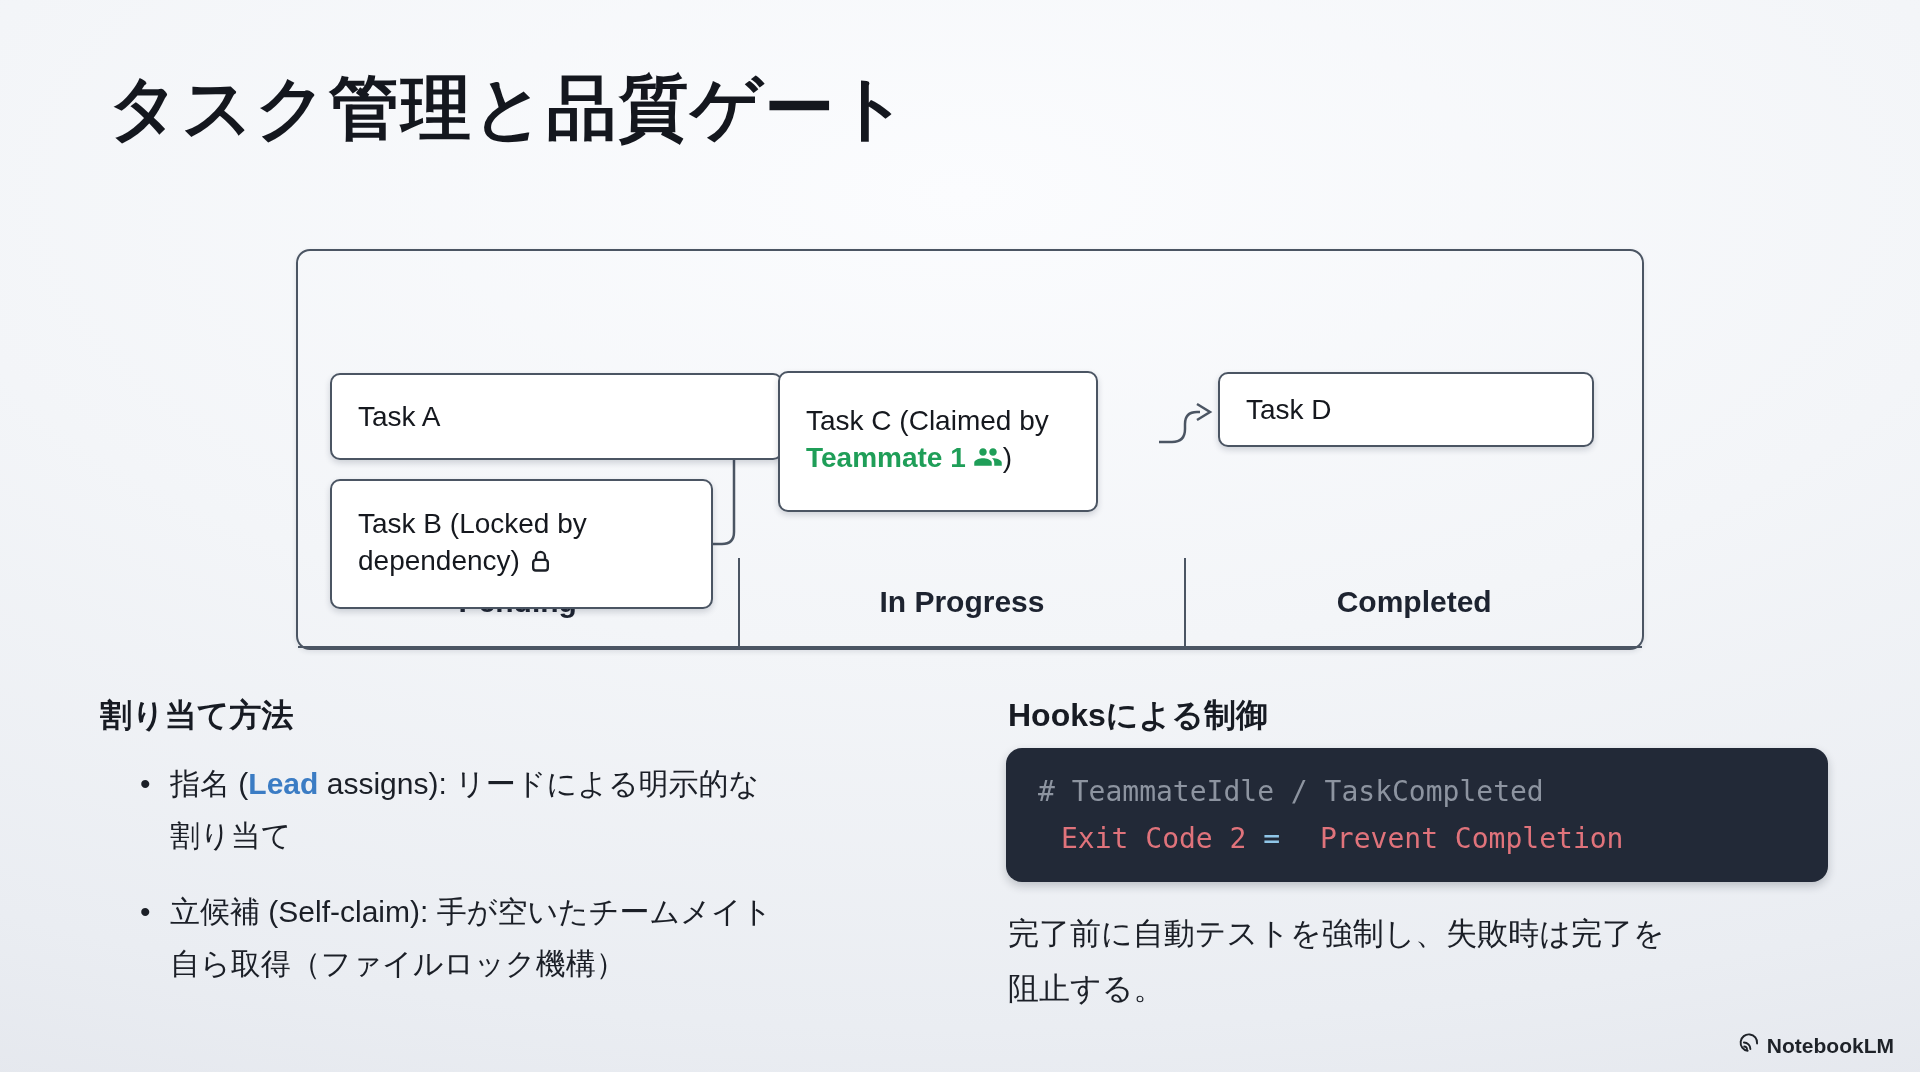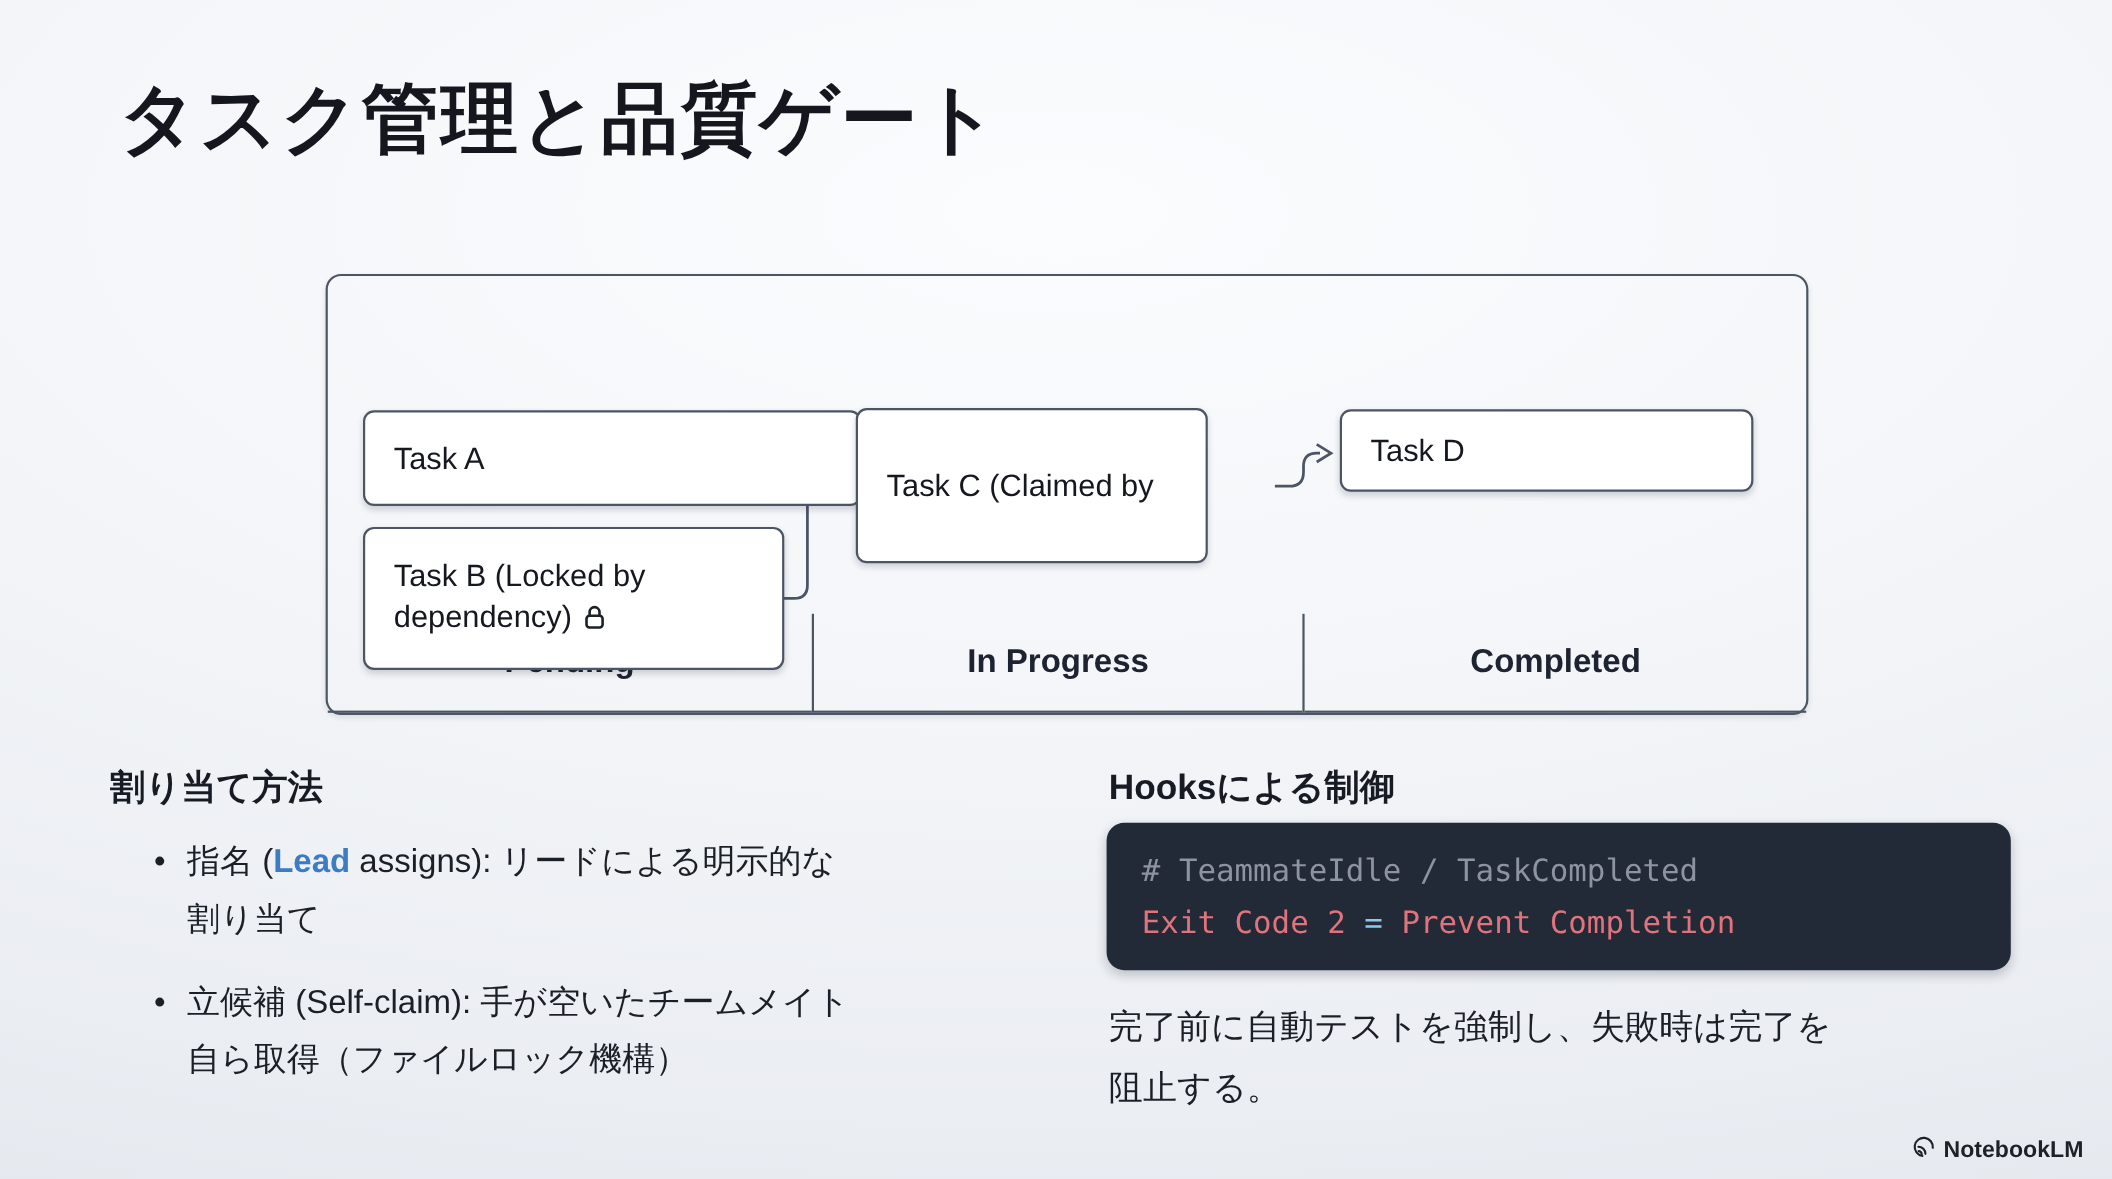--- a/index.html
+++ b/index.html
@@ -66,21 +66,21 @@
   .hl{color:var(--accent-blue,#3b7cc4);font-weight:700;}
   
   .code-block{
     position:absolute;left:1006px;top:748px;width:822px;height:134px;
     background:var(--code-bg,#222937);border-radius:16px;box-sizing:border-box;
     padding:20px 32px;box-shadow:0 4px 10px rgba(20,26,40,.22);
     font-family:"DejaVu Sans Mono","Liberation Mono",monospace;
     font-size:28px;line-height:47px;white-space:nowrap;
   }
   .code-comment{color:var(--code-comment,#8d94a0);}
-  .code-red{color:var(--code-red,#e0737b);}
+  .code-red{color:var(--code-red,#e0737b);margin-left:23px;}
   .code-op{color:var(--code-op,#90c6e8);}
   .hooks-desc{
     position:absolute;left:1008px;top:906px;width:810px;
     font-size:31px;line-height:55px;color:#1b1f27;
   }
   
   .brand{
     position:absolute;right:26px;top:1032px;
     display:flex;align-items:center;gap:7px;
     font-size:21px;font-weight:700;color:#1e2228;
@@ -123,20 +123,25 @@
     <span>
       <span>dependency)</span><span class="inline-icon"><svg width="27" height="27" viewBox="0 0 24 24" fill="none" stroke="#1c2027" stroke-width="2.1" stroke-linecap="round" stroke-linejoin="round">
             <path d="M8 10.5 V7.5 a4 4 0 0 1 8 0 v3"></path>
             <rect x="5.5" y="10.5" width="13" height="9.5" rx="2.4"></rect>
           </svg></span>
     </span>
   </div>
 
   <div class="task task-c">
     <span>Task C (Claimed by</span>
+    <span>
+      <span class="claimant">Teammate 1</span><span class="inline-icon"><svg width="30" height="30" viewBox="0 0 24 24" fill="#1f9e58">
+            <path d="M16 11c1.66 0 2.99-1.34 2.99-3S17.66 5 16 5c-1.66 0-3 1.34-3 3s1.34 3 3 3zm-8 0c1.66 0 2.99-1.34 2.99-3S9.66 5 8 5C6.34 5 5 6.34 5 8s1.34 3 3 3zm0 2c-2.33 0-7 1.17-7 3.5V19h14v-2.5c0-2.33-4.67-3.5-7-3.5zm8 0c-.29 0-.62.02-.97.05 1.16.84 1.97 1.97 1.97 3.45V19h6v-2.5c0-2.33-4.67-3.5-7-3.5z"></path>
+          </svg></span><span>)</span>
+    </span>
   </div>
 
   <div class="task task-d">
     <span>Task D</span>
   </div>
 
   <div class="sec-heading h-left">割り当て方法</div>
 
   <ul class="bullets">
     <li>

